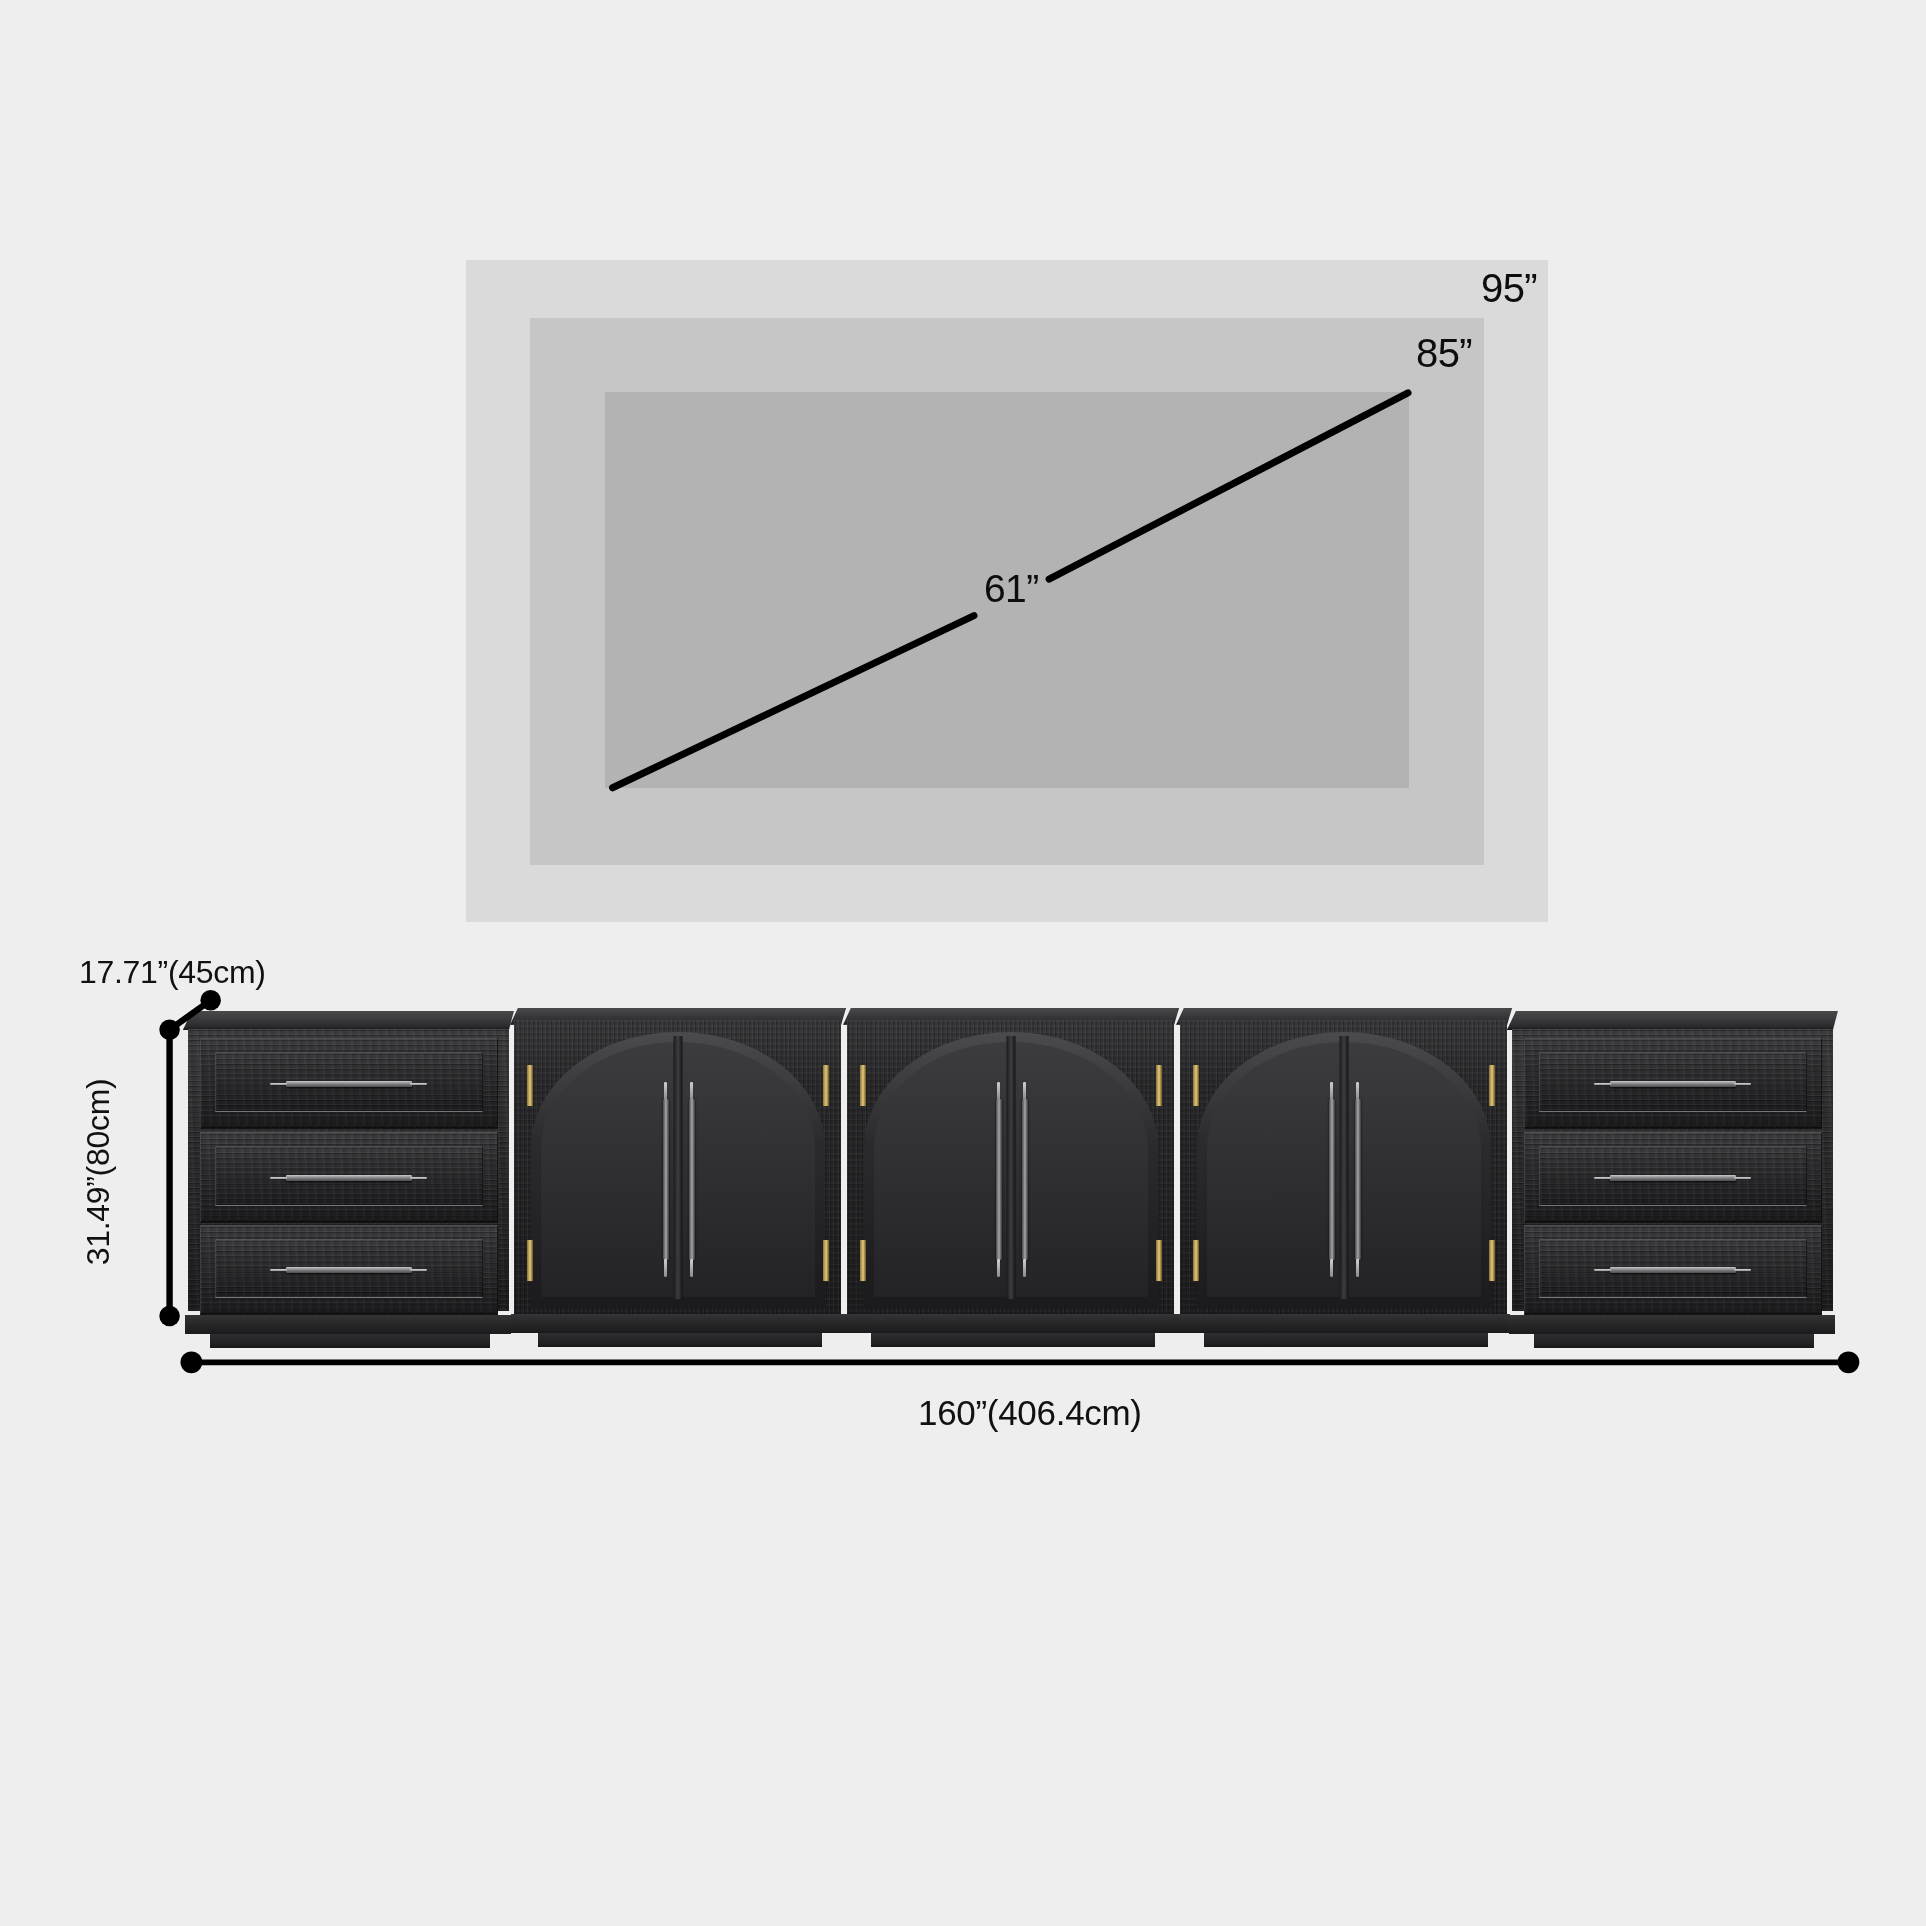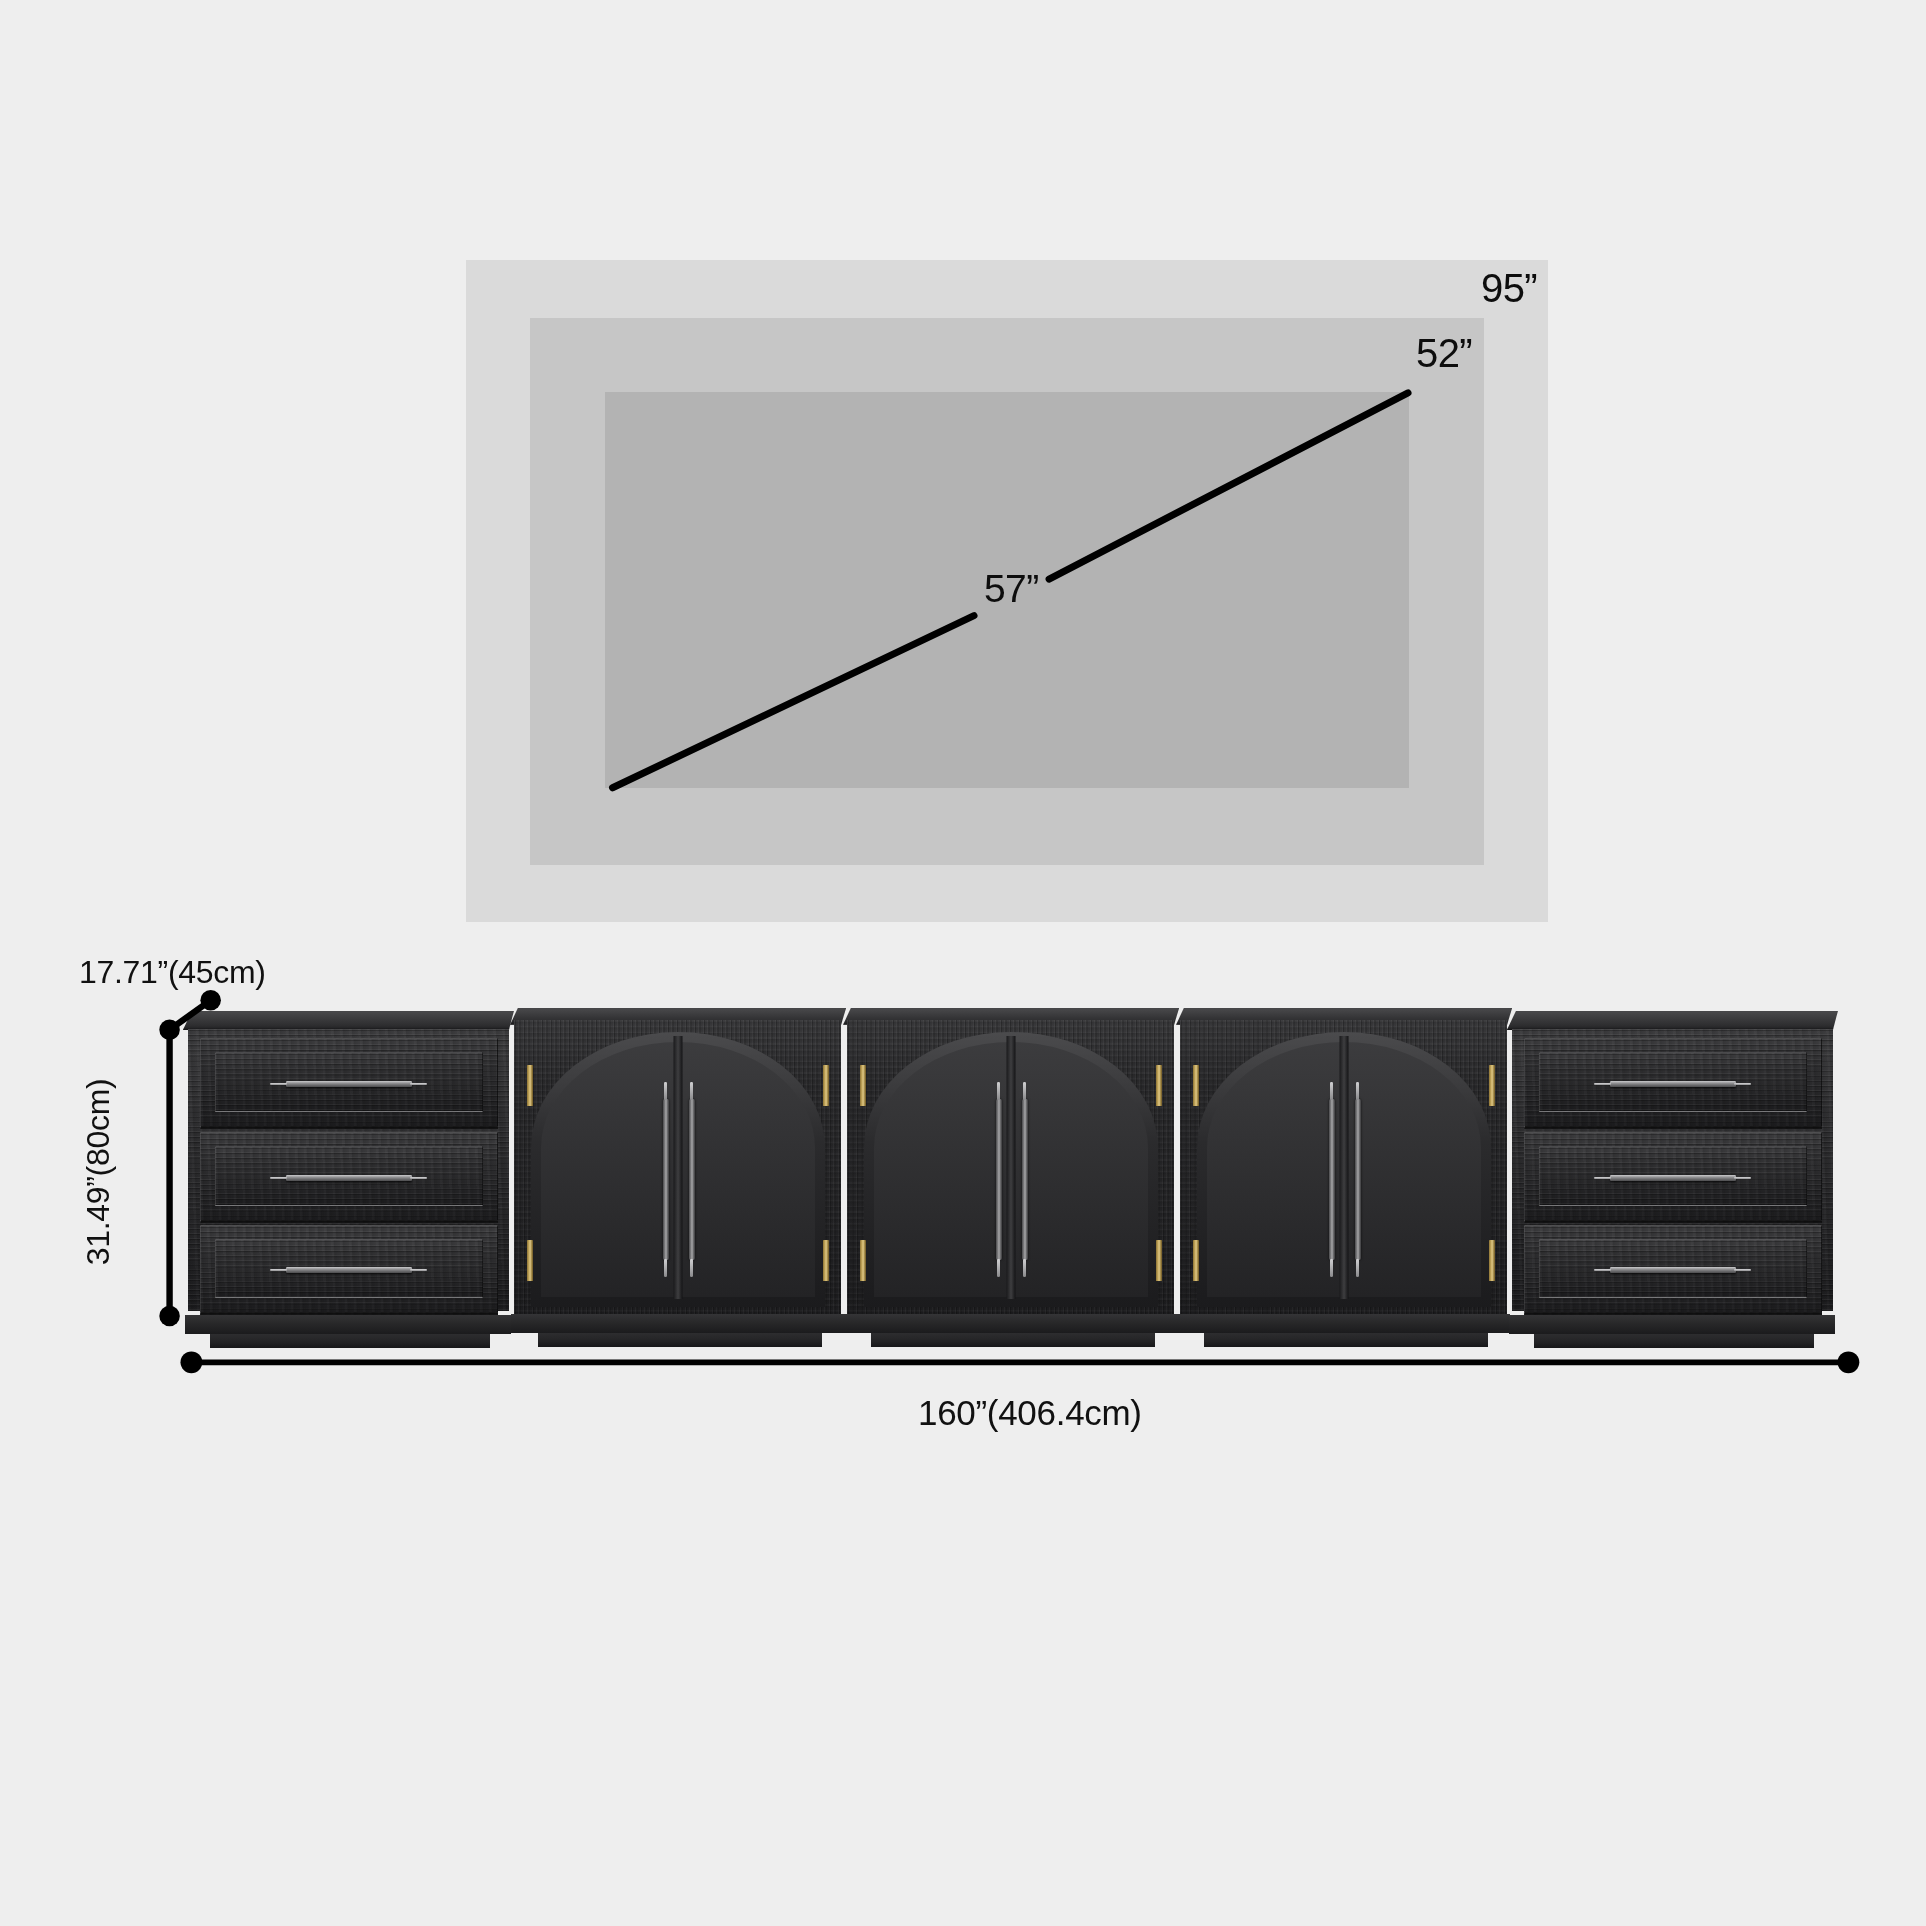--- a/index.html
+++ b/index.html
@@ -186,22 +186,22 @@
       <div class="tv-inner"></div>
     </div>
   </div>
 
   <svg class="tv-svg" viewBox="0 0 3000 3000" width="1926" height="1926">
     <line x1="937" y1="1227" x2="1500" y2="959" stroke="#000" stroke-width="11" stroke-linecap="round"></line>
     <line x1="1617" y1="902" x2="2176" y2="612" stroke="#000" stroke-width="11" stroke-linecap="round"></line>
   </svg>
 
   <div class="size-label lbl-95">95”</div>
-  <div class="size-label lbl-85">52”</div>
-  <div class="size-label lbl-75">57”</div>
+  <div class="size-label lbl-85">85”</div>
+  <div class="size-label lbl-75">61”</div>
 
   <div class="console">
 
     <div class="mod" style="left:177px;top:1025px;width:321px;height:315px;">
       <div class="topcap" style="position:absolute;left:-5.1px;top:-14px;width:331px;height:19px;
                   clip-path:polygon(9px 0,331px 0,326px 19px,0 19px);"></div>
       <div class="oak-black-h" style="position:absolute;left:0;top:3.9px;width:321px;height:282px;"></div>
 
       <div class="drawer oak-black-h" style="left:11.6px;top:13px;width:298px;height:91px;">
         <div class="drawer-inner oak-black-h"></div>

